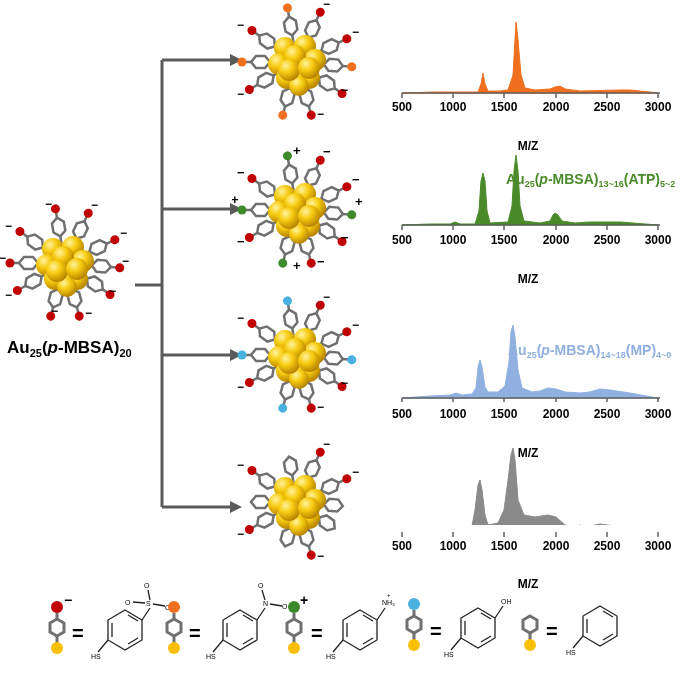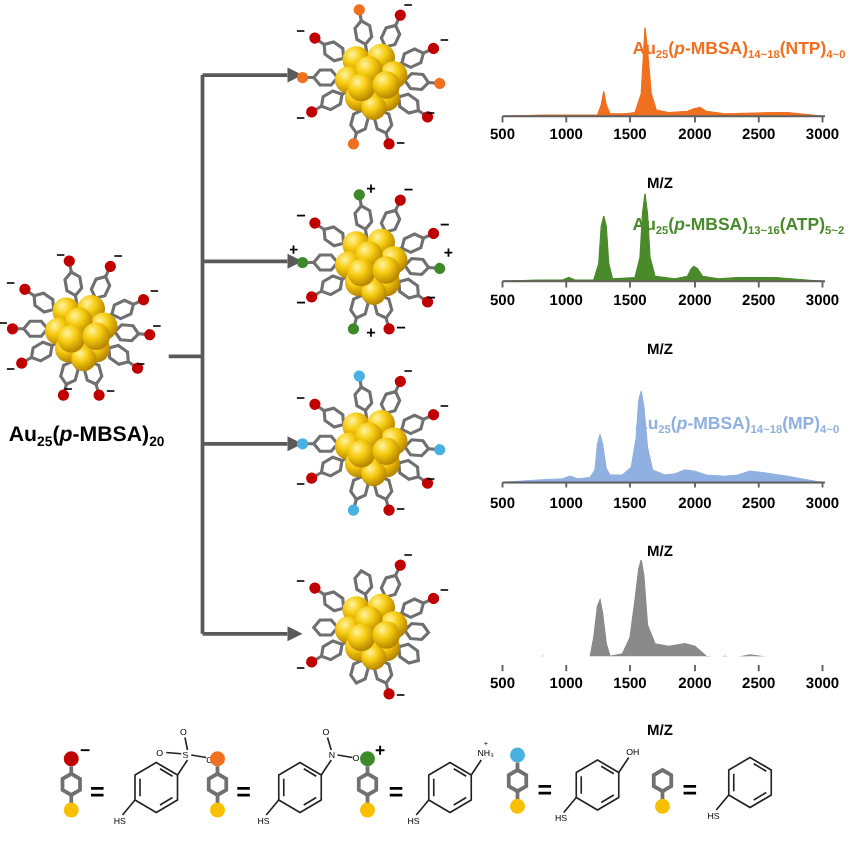--- a/index.html
+++ b/index.html
@@ -348,23 +348,20 @@
     <line x1="12" y1="73" x2="270" y2="73" stroke="#606060" stroke-width="1.5"></line>
     <g stroke="#606060" stroke-width="1.5">
       <line x1="12" y1="73" x2="12" y2="78"></line>
         <line x1="63" y1="73" x2="63" y2="78"></line>
       <line x1="114" y1="73" x2="114" y2="78"></line>
         <line x1="166" y1="73" x2="166" y2="78"></line>
       <line x1="217" y1="73" x2="217" y2="78"></line>
         <line x1="268" y1="73" x2="268" y2="78"></line>
     </g>
   </svg>
-  <div class="abs lbl" style="left:116px;top:10px;color:#f07020;">
-    <span>Au</span><sub>25</sub>(<i>p</i><span>-MBSA)</span><sub>14~18</sub><span>(NTP)</span><sub>4~0</sub>
-  </div>
   <span class="tick" style="left:12px;top:80px;">500</span>
   <span class="tick" style="left:63px;top:80px;">1000</span>
   <span class="tick" style="left:114px;top:80px;">1500</span>
   <span class="tick" style="left:166px;top:80px;">2000</span>
   <span class="tick" style="left:217px;top:80px;">2500</span>
   <span class="tick" style="left:268px;top:80px;">3000</span>
   <span class="xlab" style="left:138px;top:100px;">M/Z</span>
 </div>
 
 <div class="abs" style="left:390px;top:151px;width:295px;height:115px;">
@@ -385,21 +382,21 @@
   </div>
   <span class="tick" style="left:12px;top:82px;">500</span>
   <span class="tick" style="left:63px;top:82px;">1000</span>
   <span class="tick" style="left:114px;top:82px;">1500</span>
   <span class="tick" style="left:166px;top:82px;">2000</span>
   <span class="tick" style="left:217px;top:82px;">2500</span>
   <span class="tick" style="left:268px;top:82px;">3000</span>
   <span class="xlab" style="left:138px;top:102px;">M/Z</span>
 </div>
 
-<div class="abs" style="left:390px;top:310px;width:295px;height:115px;">
+<div class="abs" style="left:390px;top:322px;width:295px;height:115px;">
   <svg class="abs" style="left:0;top:0" width="280" height="80">
     <path d="M12,76 L40,74 L60,73 L66,71 L72,73 L82,72 L86,66 L88,45 L90,38 L92,45 L95,65 L98,70 L108,70 L115,64 L119,40 L121,10 L123,3 L125,15 L128,48 L132,66 L142,70 L150,69 L158,66 L166,67 L175,70 L190,71 L200,70 L210,67 L220,68 L240,71 L268,76 Z" fill="#8fb0e0" stroke="#8fb0e0" stroke-width="1"></path>
     <line x1="12" y1="76" x2="270" y2="76" stroke="#606060" stroke-width="1.5"></line>
     <g stroke="#606060" stroke-width="1.5">
       <line x1="12" y1="76" x2="12" y2="81"></line>
         <line x1="63" y1="76" x2="63" y2="81"></line>
       <line x1="114" y1="76" x2="114" y2="81"></line>
         <line x1="166" y1="76" x2="166" y2="81"></line>
       <line x1="217" y1="76" x2="217" y2="81"></line>
         <line x1="268" y1="76" x2="268" y2="81"></line>

